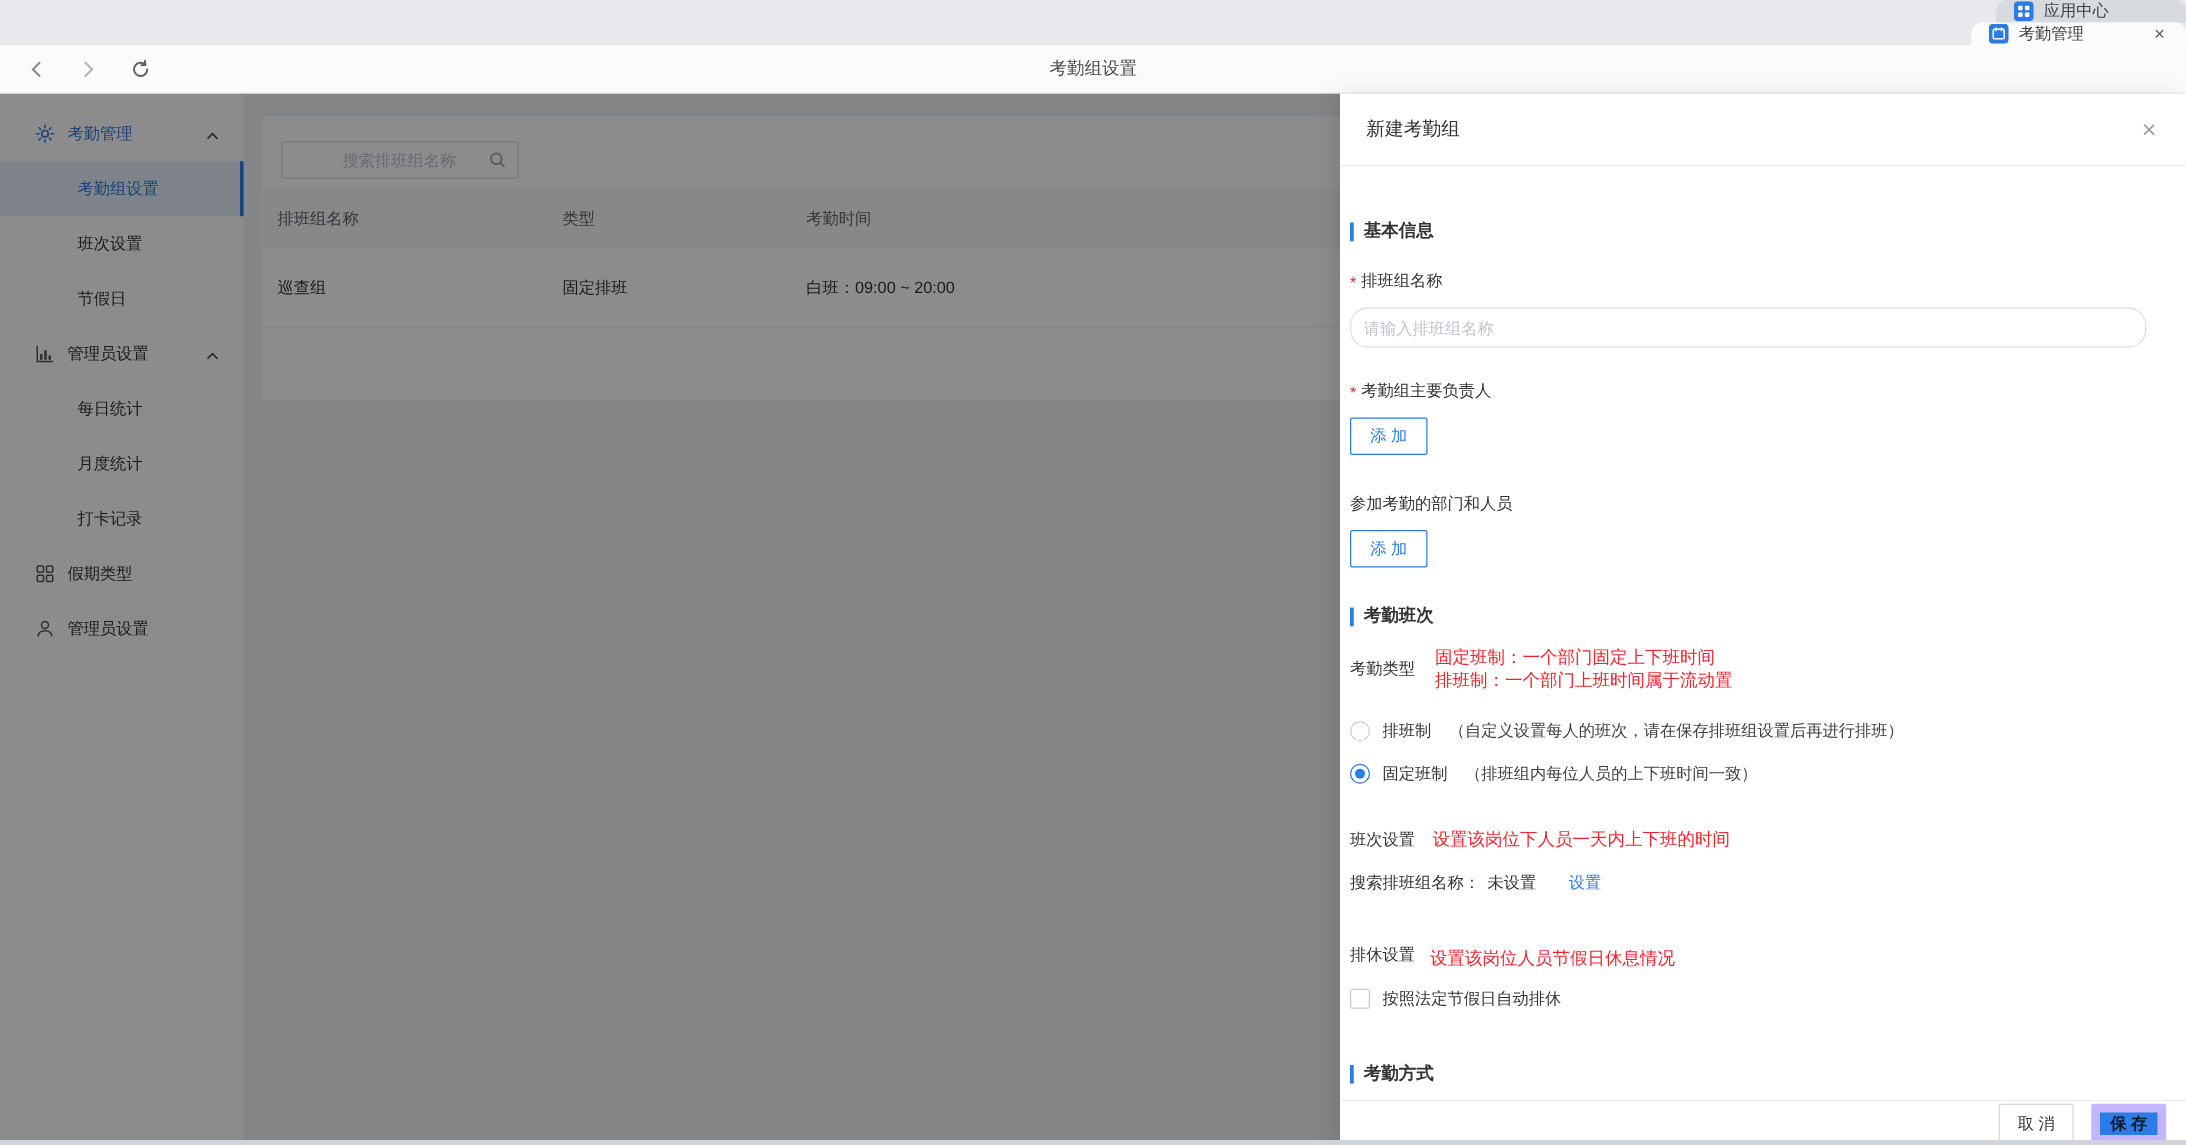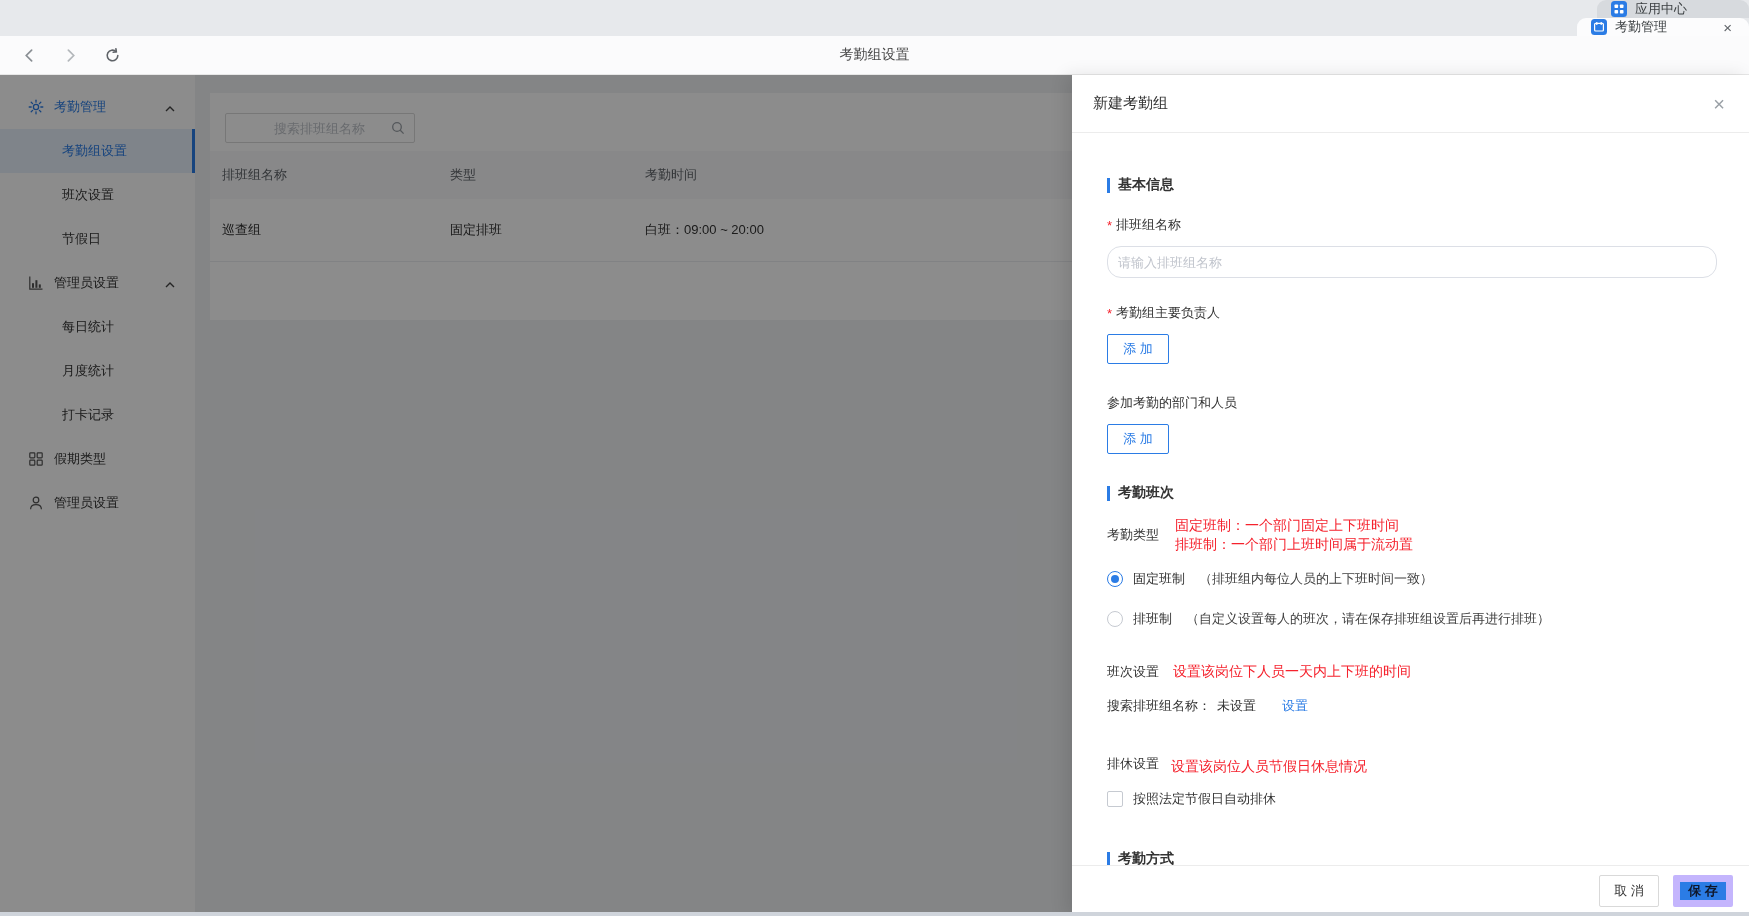--- a/index.html
+++ b/index.html
@@ -43,39 +43,39 @@
   .table { position:absolute; top:58px; left:0; right:0; }
   .thead, .trow { display:grid; grid-template-columns:228px 195px 1fr; align-items:center; padding-left:12px; font-size:13px; }
   .thead { height:48px; background:#f7f8fa; color:#5f6368; }
   .trow { height:63px; color:#333; border-bottom:1px solid #ebedf0; }
   
   .overlay { position:absolute; top:75px; left:0; width:1072px; bottom:0; background:rgba(0,0,0,0.45); z-index:10; cursor:pointer; }
   
   .drawer { position:absolute; top:75px; left:1072px; right:0; bottom:0; background:#fff; z-index:20; box-shadow:-6px 0 16px rgba(0,0,0,0.10); }
   .drawer-header { height:58px; border-bottom:1px solid #ececec; display:flex; align-items:center; padding:0 24px 0 21px; font-size:15px; color:#333; }
   .drawer-close { margin-left:auto; color:#9aa0a6; font-size:20px; line-height:1; cursor:pointer; font-weight:300; }
-  .drawer-body { position:absolute; top:59px; left:0; right:0; bottom:49px; overflow:hidden; padding:0 32px 0 35px; }
+  .drawer-body { position:absolute; top:59px; left:0; right:0; bottom:49px; overflow:hidden; padding:0 32px 0 8px; }
   .section-title { display:flex; align-items:center; font-size:14px; font-weight:bold; color:#333; }
   .section-title::before { content:""; width:3px; height:15px; background:#2b7ce5; margin-right:8px; }
   .field-label { font-size:13px; color:#333; display:flex; align-items:center; }
   .star { color:#f5222d; margin-right:4px; font-size:13px; }
   .text-input { width:100%; height:32px; border:1px solid #dcdfe6; border-radius:14px; padding:0 10px; font-size:13px; color:#333; outline:none; }
   .text-input::placeholder { color:#c0c4cc; }
   .add-btn { width:62px; height:30px; border:1px solid #2b7ce5; color:#2b7ce5; background:#fff; border-radius:2px; font-size:13px; cursor:pointer; }
   .red-note { color:#f5222d; font-size:14px; line-height:19px; white-space:nowrap; }
   .inline-row { display:flex; align-items:center; }
   .radio-row { display:flex; align-items:center; font-size:13px; color:#333; }
   .radio { width:16px; height:16px; border-radius:50%; border:1px solid #c6cad1; background:#fff; flex:0 0 16px; position:relative; }
   .radio.checked { border-color:#2b7ce5; }
   .radio.checked::after { content:""; position:absolute; left:3px; top:3px; right:3px; bottom:3px; border-radius:50%; background:#2b7ce5; }
   .radio-name { margin-left:10px; }
   .radio-desc { margin-left:14px; color:#3f3f3f; }
   .checkbox { width:16px; height:16px; border:1px solid #c6cad1; border-radius:2px; background:#fff; flex:0 0 16px; }
   .link { color:#2b7ce5; cursor:pointer; font-size:13px; }
-  .drawer-footer { position:absolute; bottom:0; left:0; right:0; height:51px; border-top:1px solid #ececec; background:#fff; display:flex; align-items:center; justify-content:flex-end; gap:14px; padding-right:16px; }
+  .drawer-footer { position:absolute; bottom:0; left:0; right:0; height:36px; border-top:1px solid #ececec; background:#fff; display:flex; align-items:center; justify-content:flex-end; gap:14px; padding-right:16px; }
   .btn-cancel { width:60px; height:32px; background:#fff; border:1px solid #d9d9d9; border-radius:2px; font-size:13px; color:#333; cursor:pointer; }
   .btn-save { width:60px; height:32px; background:#2b7ce5; border:7px solid #c4b5fd; border-radius:2px; font-size:13px; color:#0f172a; cursor:pointer;font-weight:bold; }
   .bottom-strip { position:absolute; bottom:0; left:0; right:0; height:4px; background:#cfd4db; z-index:30; }
   
   .mt42{margin-top:42px}.mt36{margin-top:36px}.mt34{margin-top:34px}
   .mt30{margin-top:30px}.mt26{margin-top:26px}.mt22{margin-top:22px}.mt16{margin-top:16px}.mt14{margin-top:14px}.mt12{margin-top:12px}
 </style>
 </head>
 <body>
 
@@ -241,30 +241,30 @@
     <div class="section-title mt30">考勤班次</div>
 
     <div class="inline-row mt14">
       <span class="field-label">考勤类型</span>
       <div style="margin-left:16px;">
         <div class="red-note">固定班制：一个部门固定上下班时间</div>
         <div class="red-note">排班制：一个部门上班时间属于流动置</div>
       </div>
     </div>
 
+    <div class="radio-row mt22">
+      <span class="radio"></span>
+      <span class="radio-name">排班制</span>
+      <span class="radio-desc">（自定义设置每人的班次，请在保存排班组设置后再进行排班）</span>
+    </div>
     <div class="radio-row mt16">
       <span class="radio checked"></span>
       <span class="radio-name">固定班制</span>
       <span class="radio-desc">（排班组内每位人员的上下班时间一致）</span>
     </div>
-    <div class="radio-row mt22">
-      <span class="radio"></span>
-      <span class="radio-name">排班制</span>
-      <span class="radio-desc">（自定义设置每人的班次，请在保存排班组设置后再进行排班）</span>
-    </div>
 
     <div class="inline-row mt34">
       <span class="field-label">班次设置</span>
       <span class="red-note" style="margin-left:14px;">设置该岗位下人员一天内上下班的时间</span>
     </div>
     <div class="inline-row mt16">
       <span class="field-label">搜索排班组名称：</span>
       <span class="field-label" style="margin-left:6px;">未设置</span>
       <span class="link" style="margin-left:26px;">设置</span>
     </div>

